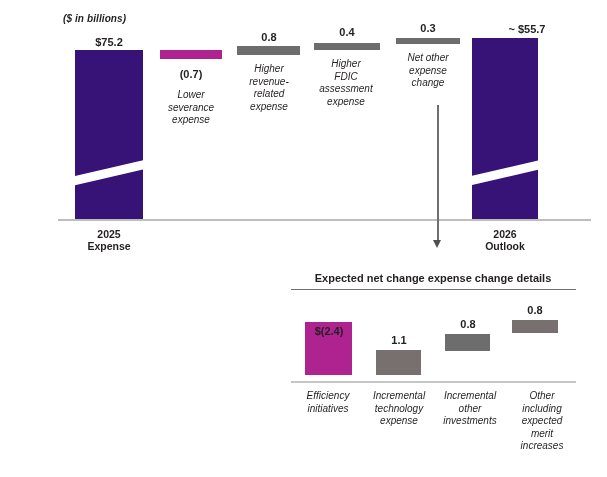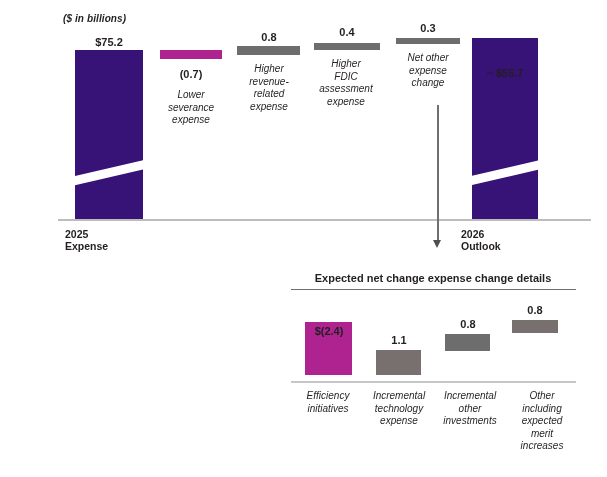--- a/index.html
+++ b/index.html
@@ -42,20 +42,21 @@
     font-size: 10px;
     line-height: 12.5px;
     color: #231f20;
     text-align: center;
   }
   .axis-lbl {
     font-weight: 700;
     font-size: 10.5px;
     line-height: 12px;
     color: #231f20;
+    text-align: center;
     white-space: nowrap;
   }
   .panel-title {
     font-weight: 700;
     font-size: 11px;
     color: #231f20;
     text-align: center;
     white-space: nowrap;
   }
 
@@ -152,21 +153,21 @@
   <div class="abs value-lbl" style="left:394px; top:22px; width:68px;">0.3</div>
   <div class="abs desc-lbl" style="left:390px; top:52px; width:76px;">
     <div>Net other</div>
     <div>expense</div>
     <div>change</div>
   </div>
 
   <div class="bar bar-purple" style="left:472px; top:38px; width:66px; height:181px; overflow:hidden;">
     <div class="break-slash" style="left:-12px; top:130px; width:92px; height:9px; transform:rotate(-13deg);"></div>
   </div>
-  <div class="abs value-lbl" style="left:466px; top:23px; width:78px;margin-top:44px;">~ $55.7</div>
+  <div class="abs value-lbl" style="left:488px; top:23px; width:78px;">~ $55.7</div>
   <div class="abs axis-lbl" style="left:461px; top:228px; width:88px;">
     <div>2026</div>
     <div>Outlook</div>
   </div>
 
   <div class="arrow-shaft" style="left:437px; top:105px; height:136px;"></div>
   <div class="arrow-head" style="left:433px; top:240px;"></div>
 
   <div class="abs panel-title" style="left:288px; top:272px; width:290px;">Expected net change expense change details</div>
   <div class="rule-dark" style="left:291px; top:289px; width:285px;"></div>

